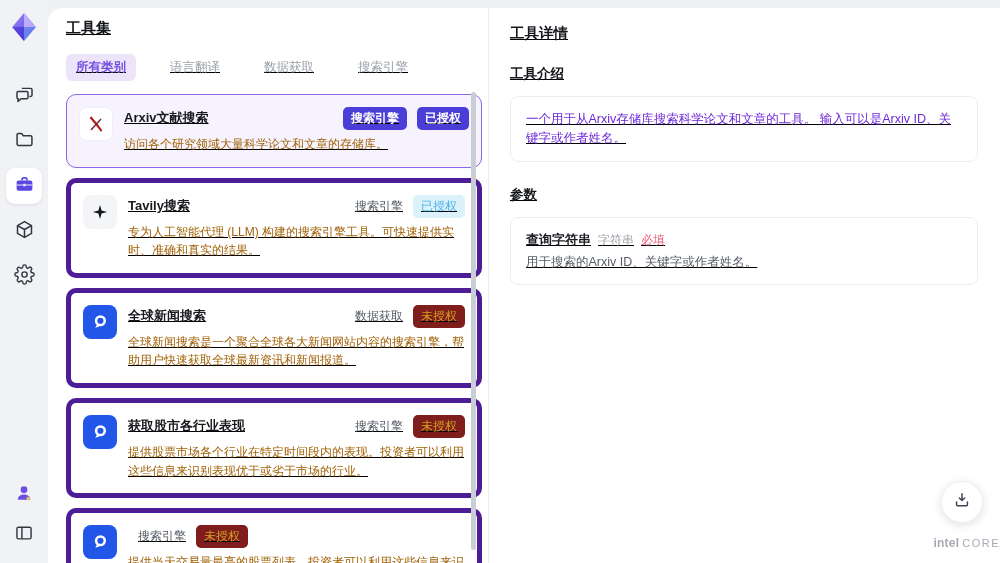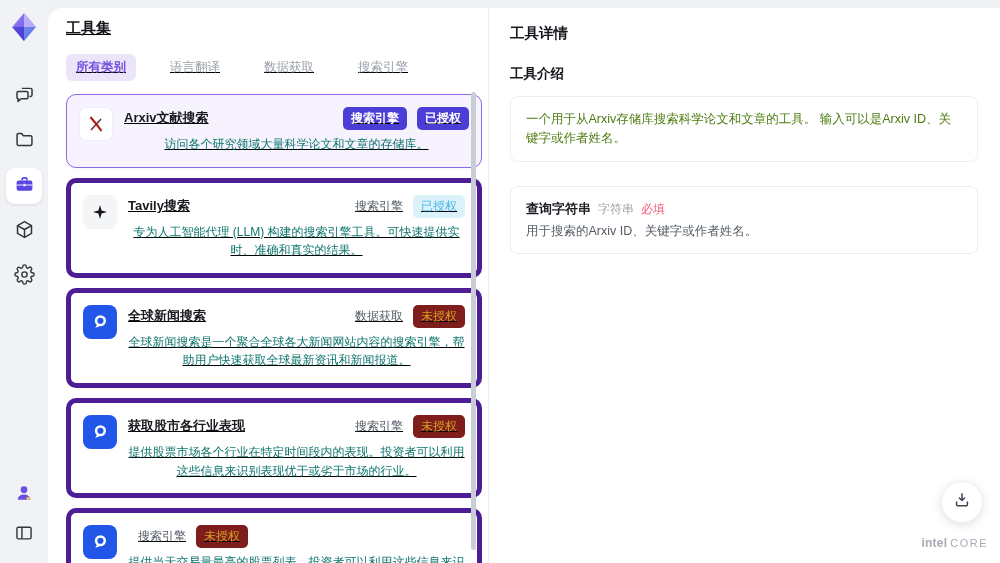--- a/index.html
+++ b/index.html
@@ -35,39 +35,39 @@
   .tool-icon.blue  { background:#2156e8; }
   .tool-main { flex:1; min-width:0; }
   .tool-header { display:flex; justify-content:space-between; align-items:flex-start; margin-bottom:5px; }
   .tool-name { font-size:13px; font-weight:700; color:#17191d; padding-top:2px; }
   .tool-tags { display:flex; align-items:center; gap:10px; flex:none; margin-left:10px; }
   .tag { font-size:12px; white-space:nowrap; }
   .tag-solid  { background:#4b3ed6; color:#ffffff; padding:3px 8px; border-radius:5px; font-weight:600; }
   .tag-plain  { color:#555c66; }
   .tag-blue   { background:#dcf2fb; color:#4cb4e6; padding:3px 8px; border-radius:5px; }
   .tag-yellow { background:#7f1d1d; color:#d2a11e; padding:3px 8px; border-radius:5px; }
-  .tool-desc { font-size:12px; color:#0f766e; line-height:1.55;text-align:center; }
+  .tool-desc { font-size:12px; color:#a16207; line-height:1.55; }
 
   .scrollbar-thumb { position:absolute; right:12px; top:84px; width:5px; height:458px; border-radius:3px; background:#c9cdd4; }
 
   
-  .detail-panel { flex:1; padding:16px 22px 0 21px; }
+  .detail-panel { flex:1; padding:16px 22px 0 21px;text-decoration:underline; }
   .detail-title { font-size:14.5px; font-weight:700; color:#14171c; margin-bottom:22px; }
   .section-title { font-size:13.5px; font-weight:700; color:#14171c; margin-bottom:13px; }
   .info-box { border:1px solid #ededf1; border-radius:8px; background:#fff; padding:13px 15px; margin-bottom:24px; }
-  .intro-text { font-size:12.5px; color:#4d7c0f; line-height:1.5; }
+  .intro-text { font-size:12.5px; color:#6d28d9; line-height:1.5; }
   .param-head { display:flex; align-items:baseline; gap:7px; margin-bottom:5px; }
   .param-name { font-size:13px; font-weight:700; color:#1a1d22; }
   .param-type { font-size:12px; color:#9aa0a8; }
   .param-required { font-size:12px; color:#f05a75; }
   .param-desc { font-size:12.5px; color:#555c66; }
 
   
   .download-fab { position:absolute; right:17px; bottom:40px; width:42px; height:42px; border-radius:50%; background:#ffffff; border:1px solid #f0f1f3; box-shadow:0 2px 10px rgba(30,35,60,.14); display:flex; align-items:center; justify-content:center; cursor:pointer; }
-  .intel-brand { position:absolute; right:12px; bottom:13px; color:#a7abb3; font-size:12px; display:flex; align-items:baseline; gap:3px; }
+  .intel-brand { position:absolute; right:0; bottom:13px; color:#a7abb3; font-size:12px; display:flex; align-items:baseline; gap:3px; }
   .intel-brand .b1 { font-weight:700; letter-spacing:.2px; }
   .intel-brand .b2 { letter-spacing:1.5px; font-size:11px; }
 </style>
 </head>
 <body>
 
 <div class="app">
 
   <aside class="sidebar">
     <div class="logo">
@@ -261,20 +261,21 @@
     </section>
 
     <section class="detail-panel">
       <h2 class="detail-title">工具详情</h2>
 
       <h3 class="section-title">工具介绍</h3>
       <div class="info-box">
         <div class="intro-text">一个用于从Arxiv存储库搜索科学论文和文章的工具。 输入可以是Arxiv ID、关键字或作者姓名。</div>
       </div>
 
+      <h3 class="section-title">参数</h3>
       <div class="info-box">
         <div class="param-head">
           <span class="param-name">查询字符串</span>
           <span class="param-type">字符串</span>
           <span class="param-required">必填</span>
         </div>
         <div class="param-desc">用于搜索的Arxiv ID、关键字或作者姓名。</div>
       </div>
     </section>
 

